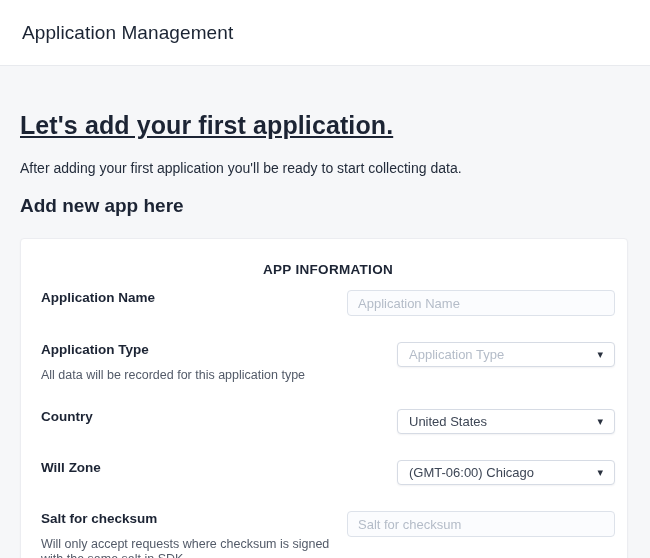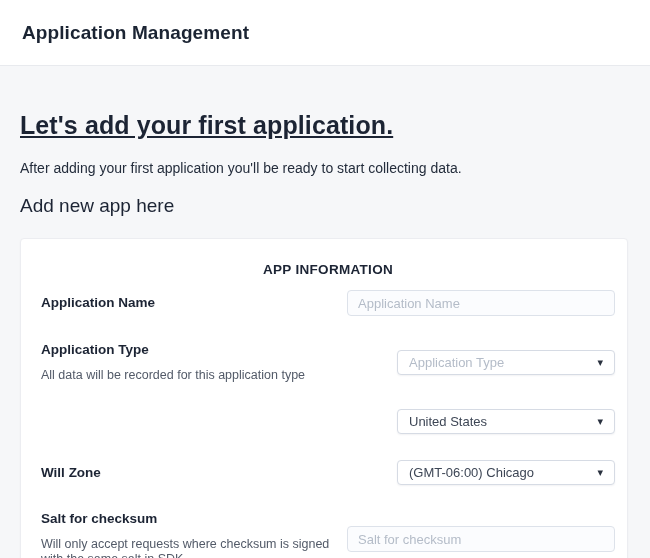--- a/index.html
+++ b/index.html
@@ -15,21 +15,21 @@
   .app-header {
     height: 66px;
     background: #ffffff;
     border-bottom: 1px solid #e8eaee;
     display: flex;
     align-items: center;
     padding: 0 22px;
   }
   .app-header h1 {
     font-size: 19px;
-    font-weight: 700;
+    font-weight: 400;
     color: #1b2433;
     letter-spacing: 0.1px;
   }
 
   
   .main {
     padding: 0 20px;
   }
   .intro-heading {
     margin-top: 44px;
@@ -44,21 +44,21 @@
     margin-top: 18px;
     font-size: 14px;
     line-height: 20px;
     font-weight: 400;
     color: #242d3c;
   }
   .section-title {
     margin-top: 16px;
     font-size: 19px;
     line-height: 24px;
-    font-weight: 400;
+    font-weight: 700;
     color: #1c2434;
   }
 
   
   .card {
     margin-top: 20px;
     width: 608px;
     min-height: 330px;
     background: #ffffff;
     border: 1px solid #ecedf1;
@@ -70,21 +70,21 @@
     font-size: 13.5px;
     font-weight: 600;
     color: #1c2434;
     letter-spacing: 0.3px;
     margin-bottom: 13px;
     text-align: center;
   }
 
   .form-row {
     display: flex;
-    align-items: center;
+    align-items: flex-start;
     justify-content: space-between;
     margin-bottom: 26px;
   }
   .form-row:last-child { margin-bottom: 0; }
   .field-info { max-width: 305px; }
   .field-label {
     font-size: 13.5px;
     font-weight: 600;
     color: #1c2434;
     line-height: 16px;
@@ -171,20 +171,21 @@
           <div class="field-desc">All data will be recorded for this application type</div>
         </div>
         <div class="select">
           <span class="select-text is-placeholder">Application Type</span>
           <span class="select-arrow">▾</span>
         </div>
       </div>
 
       <div class="form-row">
         <div class="field-info">
+          <div class="field-label">Country</div>
         </div>
         <div class="select">
           <span class="select-text">United States</span>
           <span class="select-arrow">▾</span>
         </div>
       </div>
 
       <div class="form-row">
         <div class="field-info">
           <div class="field-label">Will Zone</div>

